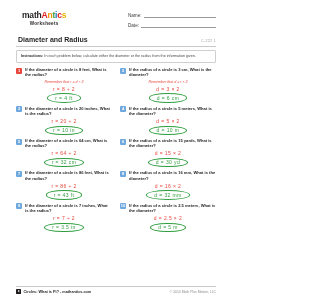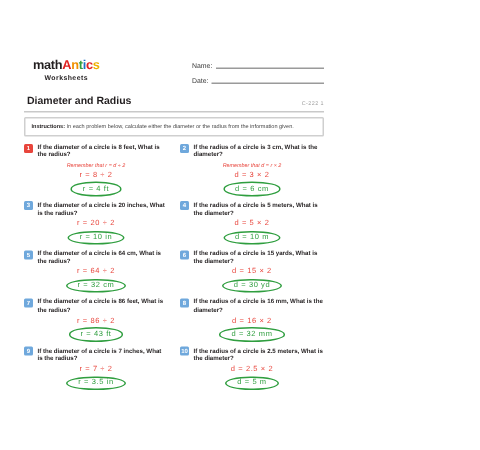--- a/index.html
+++ b/index.html
@@ -21,21 +21,20 @@
     box-sizing: border-box;
     padding: 0 16px;
   }
 
   
   .header {
     display: flex;
     justify-content: space-between;
     align-items: flex-start;
     padding-top: 11px;
-    margin-top: 28px;
   }
   .logo-block {
     padding-left: 6px;
   }
   .logo-line {
     font-size: 8.5px;
     font-weight: bold;
     letter-spacing: -0.2px;
     line-height: 9px;
     white-space: nowrap;

